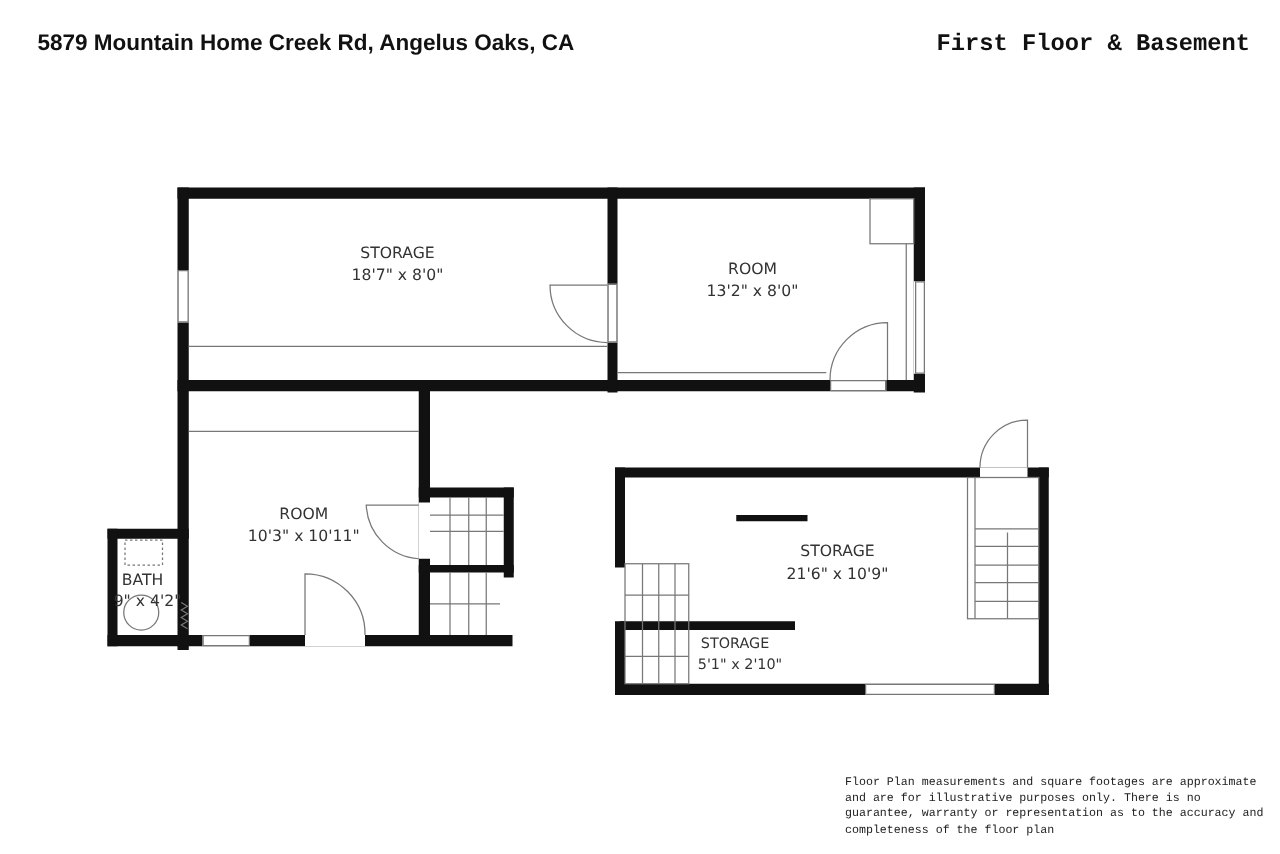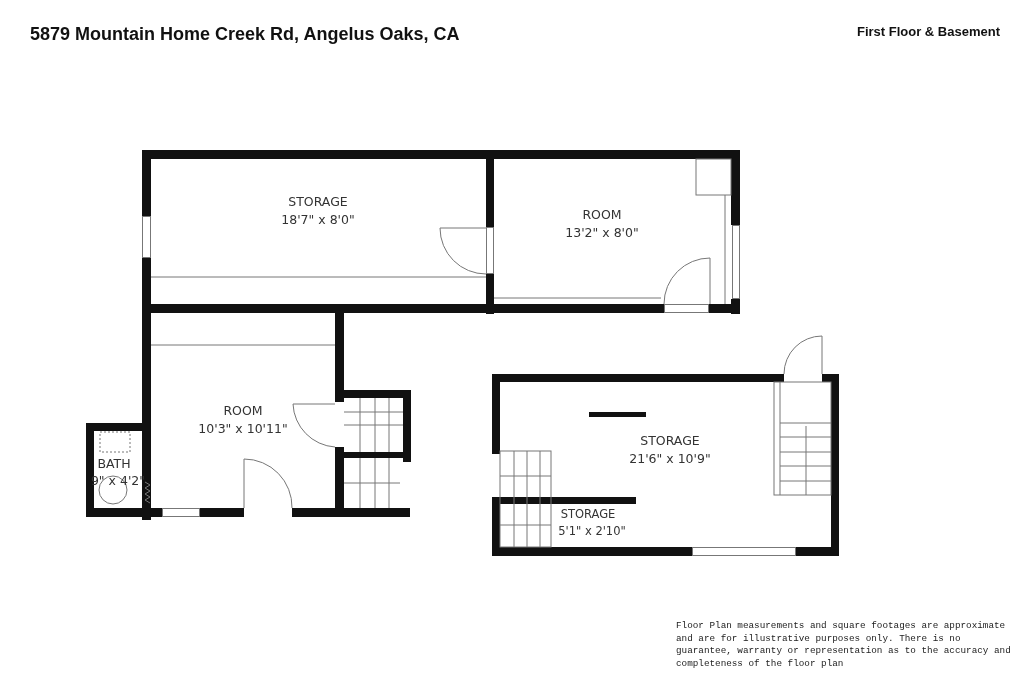--- a/index.html
+++ b/index.html
@@ -1,19 +1,19 @@
 <!DOCTYPE html>
 <html><head>
 <meta charset="utf-8">
 <style>
   html,body{margin:0;padding:0;background:#fff;}
   body{width:1024px;height:683px;position:relative;overflow:hidden;font-family:"Liberation Sans",sans-serif;}
   .hdr{position:absolute;top:24px;font-weight:bold;color:#111;}
   .addr{left:30px;font-size:18px;}
-  .title{right:24px;font-size:13px;}
+  .title{right:24px;font-size:19px;font-family:Liberation Mono, monospace;}
   svg{position:absolute;left:0;top:0;}
   .lbl{font-family:"DejaVu Sans",sans-serif;fill:#333;font-size:12.5px;text-anchor:middle;}
   .disc{position:absolute;left:676px;top:620px;width:340px;font-family:Liberation Mono, monospace;font-size:9.3px;line-height:12.5px;color:#222;}
 </style>
 </head>
 <body>
 
 <div class="hdr addr">5879 Mountain Home Creek Rd, Angelus Oaks, CA</div>
 <div class="hdr title">First Floor &amp; Basement</div>
 

